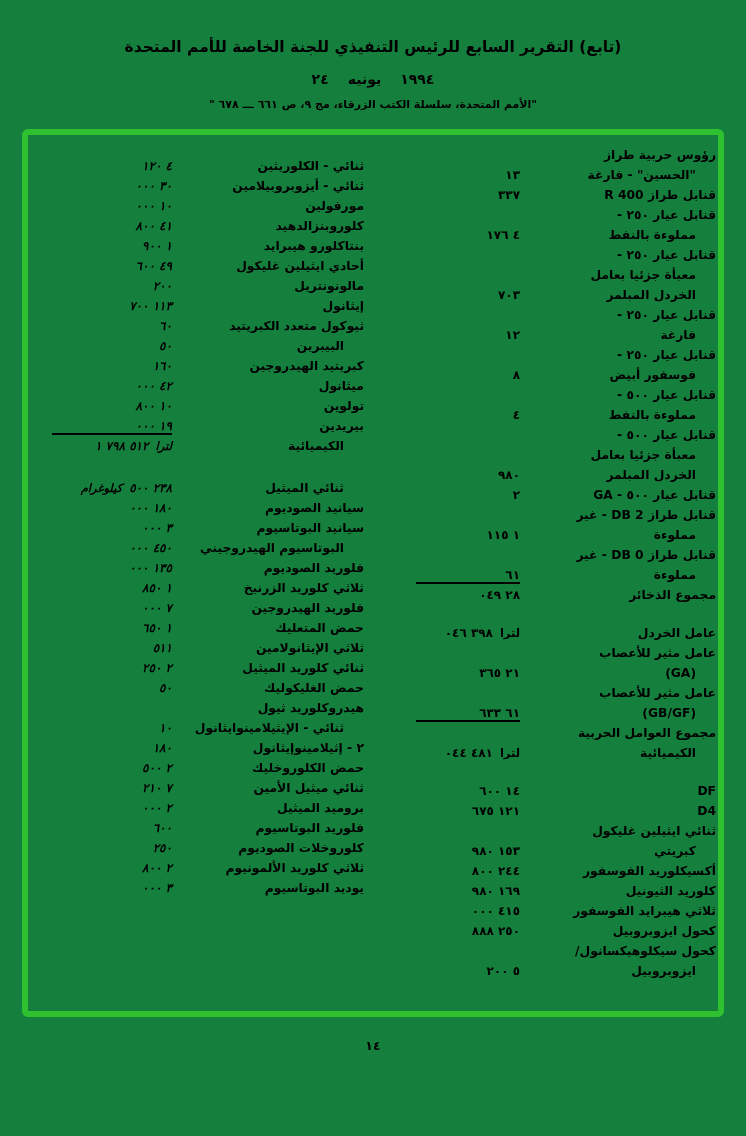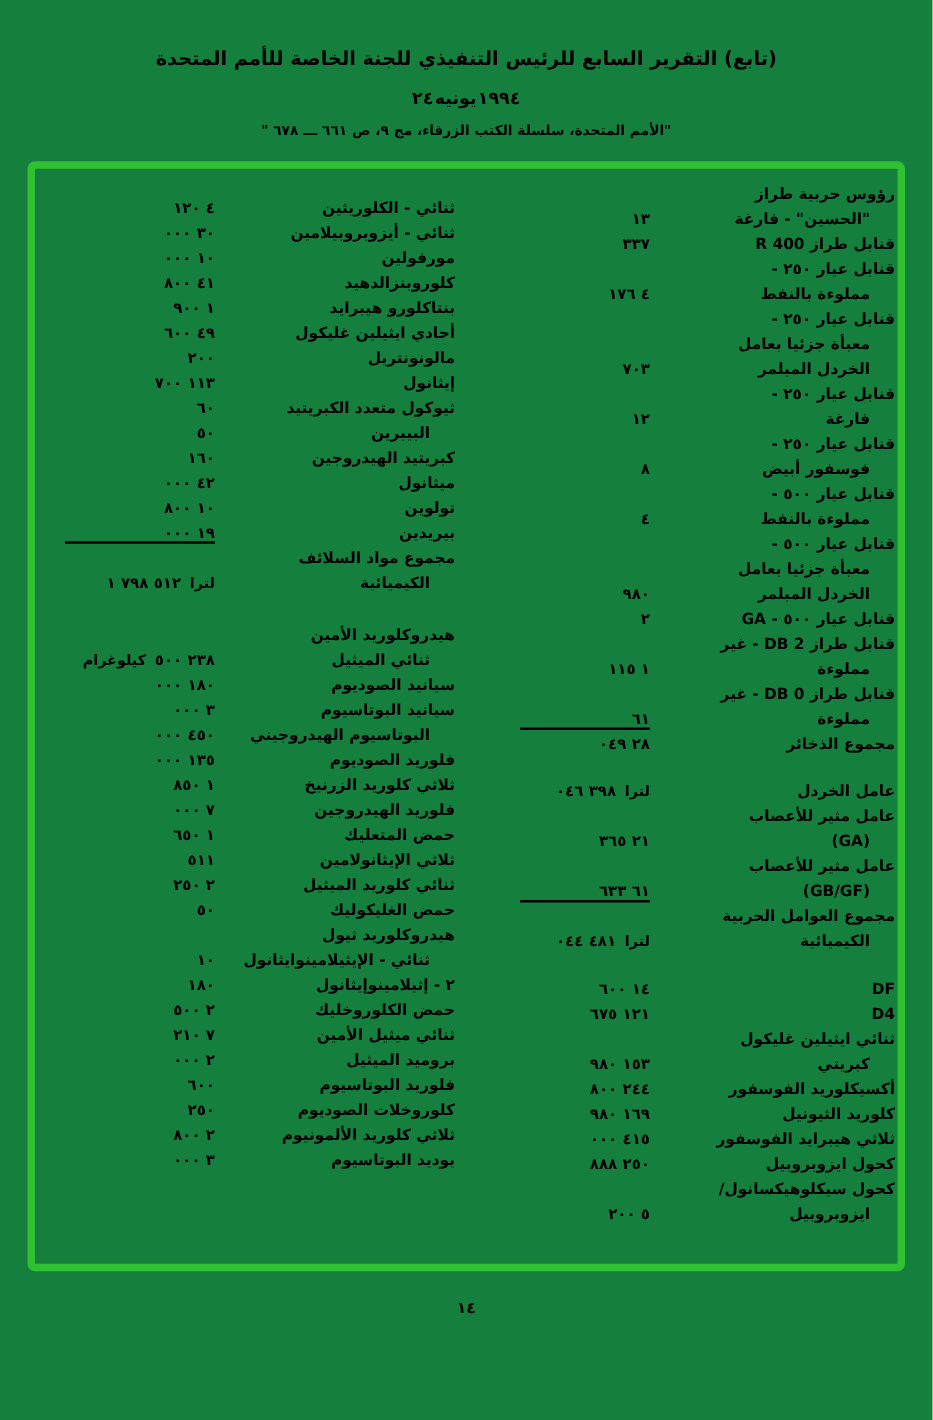--- a/index.html
+++ b/index.html
@@ -1,32 +1,32 @@
 <!DOCTYPE html>
 <html lang="ar"><head>
 <meta charset="utf-8">
 <style>
   html,body{margin:0;padding:0;background:#e8e8e8;}
   .page{position:relative;width:746px;height:1136px;background:#15803d;margin:0 auto;
         font-family:"DejaVu Sans", sans-serif;color:#000;overflow:hidden;}
   .hdr{position:absolute;top:38px;left:0;right:0;text-align:center;font-weight:bold;direction:rtl;}
   .hdr-title{font-size:15.5px;letter-spacing:.2px;}
-  .hdr-date{margin-top:15px;font-size:14px;direction:ltr;display:flex;justify-content:center;gap:1px;}
+  .hdr-date{margin-top:15px;font-size:14px;direction:ltr;display:flex;justify-content:center;gap:19px;}
   .hdr-src{margin-top:11px;font-size:11px;}
   .box{position:absolute;left:22px;top:129px;width:690px;height:876px;
        border:6px solid #2fc12f;border-radius:6px;}
   .col{position:absolute;font-weight:bold;font-size:12.3px;}
   .col-r{top:13px;right:2px;width:300px;}
   .col-l{top:24px;left:24px;width:312px;}
   .row{display:flex;justify-content:space-between;align-items:baseline;direction:rtl;height:20px;}
   .lbl{white-space:nowrap;}
   .ind .lbl{margin-right:20px;}
   .val{direction:ltr;display:flex;justify-content:flex-end;align-items:baseline;gap:7px;white-space:nowrap;}
   .col-r .val{width:104px;}
-  .col-l .val{width:120px;}
+  .col-l .val{width:120px;font-style:italic;}
   .num{letter-spacing:1.5px;font-size:12px;}
   .unit{font-size:11.5px;}
   .rule .val{border-bottom:2px solid #000;align-items:flex-end;}
   .gap-r{height:18px;}
   .gap-l{height:22px;}
   .pageno{position:absolute;top:1038px;left:0;right:0;text-align:center;
           font-size:12.5px;font-weight:bold;}
 </style>
 </head>
 <body>
@@ -336,36 +336,28 @@
           <span class="val">
             <span class="num">١٠ ٨٠٠</span>
           </span>
         </div>
         <div class="row rule">
           <span class="lbl">بيريدين</span>
           <span class="val">
             <span class="num">١٩ ٠٠٠</span>
           </span>
         </div>
-        <div class="row">
-          <span class="lbl">مجموع مواد السلائف</span>
-          <span class="val"></span>
-        </div>
         <div class="row ind">
           <span class="lbl">الكيميائية</span>
           <span class="val">
             <span class="num">٥١٢ ٧٩٨ ١</span>
             <span class="unit">لترا</span>
           </span>
         </div>
         <div class="gap-l"></div>
-        <div class="row">
-          <span class="lbl">هيدروكلوريد الأمين</span>
-          <span class="val"></span>
-        </div>
         <div class="row ind">
           <span class="lbl">ثنائي الميثيل</span>
           <span class="val">
             <span class="unit">كيلوغرام</span>
             <span class="num">٢٣٨ ٥٠٠</span>
           </span>
         </div>
         <div class="row">
           <span class="lbl">سيانيد الصوديوم</span>
           <span class="val">

